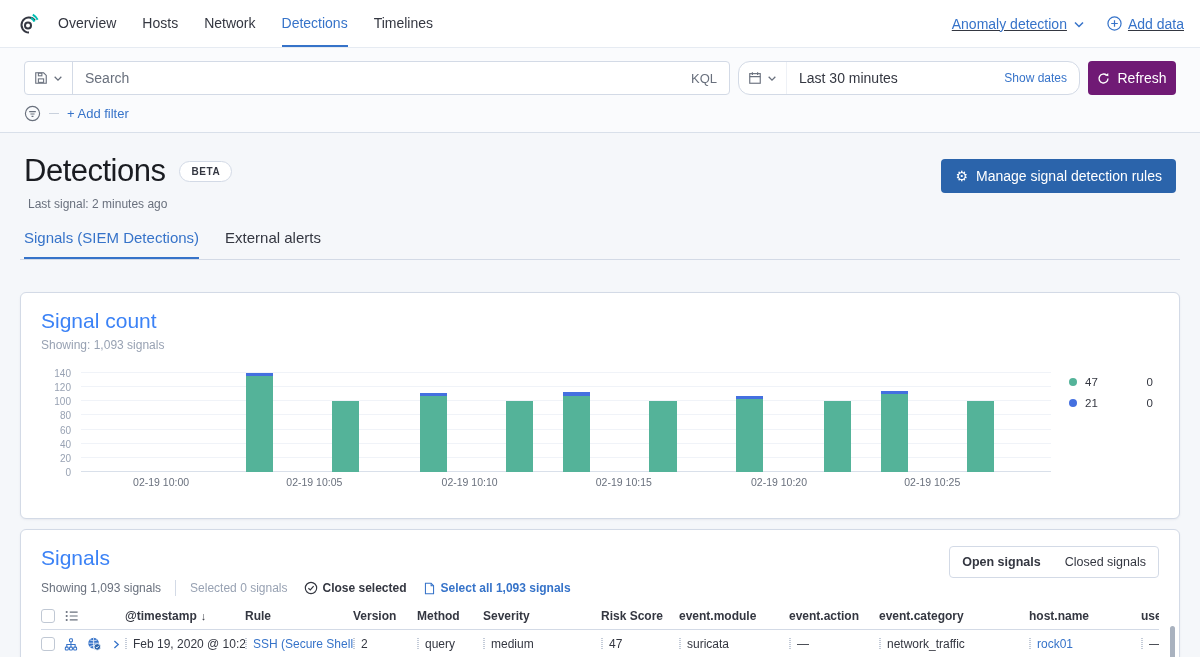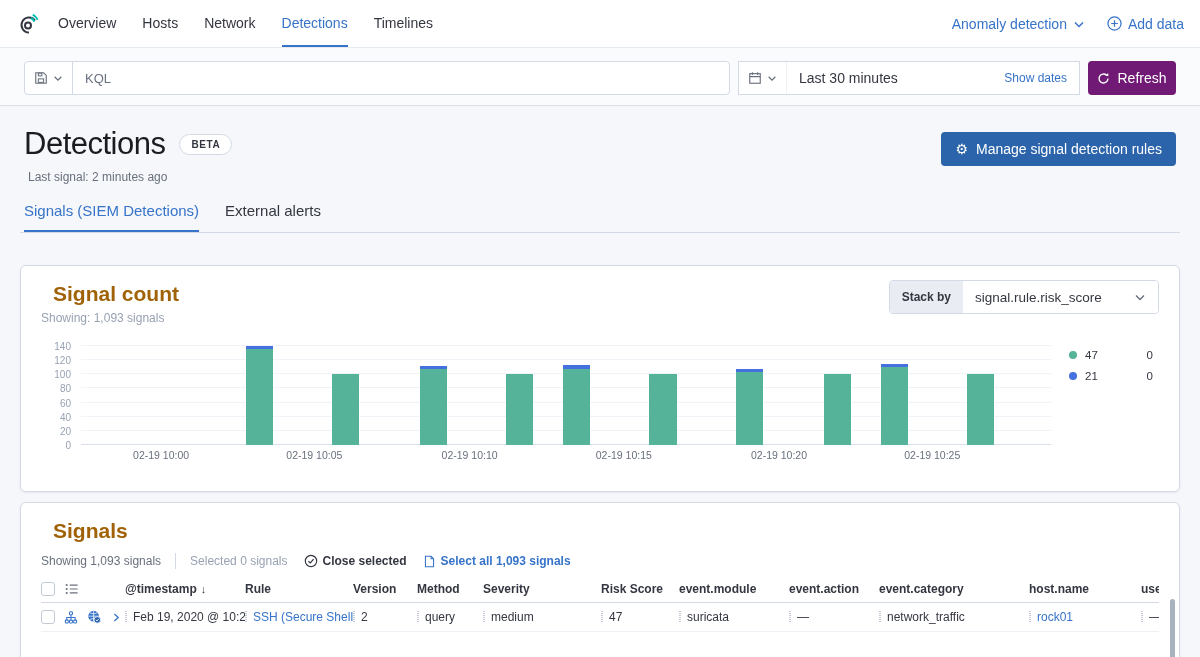--- a/index.html
+++ b/index.html
@@ -9,37 +9,37 @@
   svg { display:block; }
 
   
   .topnav { height:48px; background:#fff; display:flex; align-items:center;
     padding:0 16px; border-bottom:1px solid #e6ebf2; }
   .logo { margin-right:18px; }
   .nav-items { display:flex; align-items:center; gap:26px; height:100%; }
   .nav-item { font-size:14px; color:#343741; font-weight:400; height:100%;
     display:flex; align-items:center; border-bottom:2px solid transparent; cursor:pointer; }
   .nav-item.active { color:#3673c9; border-bottom-color:#3673c9; }
-  .topnav-right { margin-left:auto; display:flex; align-items:center; gap:22px; }
+  .topnav-right { margin-left:auto; display:flex; align-items:center; gap:22px;text-decoration:underline; }
   .anomaly { font-size:14px; display:flex; align-items:center; gap:6px; }
   .adddata { font-size:14px; display:flex; align-items:center; gap:6px; }
 
   
   .searchbar { background:#fafbfd; border-bottom:1px solid #d9e0ea; padding:13px 24px 10px; }
   .search-row { display:flex; align-items:stretch; gap:8px; height:34px; }
   .search-group { flex:1; display:flex; align-items:center; background:#fff;
     border:1px solid #d3dae6; border-radius:4px; overflow:hidden; }
   .save-addon { display:flex; align-items:center; gap:5px; padding:0 9px; height:100%;
     border-right:1px solid #d3dae6; cursor:pointer; }
   .search-input { flex:1; border:none; outline:none; font-size:14px; padding:0 12px;
     color:#343741; background:transparent; font-family:inherit; }
   .search-input::placeholder { color:#69707d; }
   .kql { font-size:13px; color:#69707d; padding:0 12px; cursor:pointer; }
   .date-group { width:342px; display:flex; align-items:center; background:#fff;
-    border:1px solid #d3dae6; border-radius:0; }
+    border:1px solid #d3dae6; border-radius:12px; }
   .cal-addon { display:flex; align-items:center; gap:5px; padding:0 9px; height:100%;
     border-right:1px solid #eef1f6; cursor:pointer; }
   .time-text { flex:1; font-size:14px; padding:0 12px; cursor:pointer; }
   .show-dates { font-size:12px; padding:0 12px; white-space:nowrap; }
   .refresh-btn { width:88px; background:#701a75; color:#fff; border:none; border-radius:4px;
     font-size:14px; font-weight:500; display:flex; align-items:center; justify-content:center;
     gap:7px; cursor:pointer; font-family:inherit; }
   .filter-row { margin-top:10px; display:flex; align-items:center; gap:8px; }
   .filter-sep { width:10px; height:1px; background:#c9d1dd; }
   .add-filter { font-size:13px; }
@@ -59,21 +59,21 @@
   .tabs { margin-top:18px; display:flex; gap:26px; border-bottom:1px solid #d3dae6; padding:0 4px; }
   .tab { font-size:15px; padding-bottom:11px; border-bottom:2px solid transparent;
     cursor:pointer; color:#343741; }
   .tab.active { color:#3673c9; border-bottom-color:#3673c9; font-weight:500; }
 
   
   .card { background:#fff; border:1px solid #d3dae6; border-radius:6px; padding:16px 20px;
     box-shadow:0 1px 2px rgba(152,162,179,.15); position:relative; }
   .card.signal-count { margin-top:32px; }
   .card.signals { margin-top:10px; height:180px; overflow:hidden; }
-  .card-title { font-size:21px; font-weight:700; color:#a16207;margin-left:12px; }
+  .card-title { font-size:21px; font-weight:400; color:#3b82f6; }
   .card-sub { font-size:12px; color:#98a2b3; margin-top:5px; }
 
   
   .stackby { position:absolute; right:20px; top:14px; display:flex; align-items:center;
     border:1px solid #d3dae6; border-radius:4px; overflow:hidden; height:34px; }
   .stackby-label { background:#e9edf3; font-size:12px; font-weight:700; padding:0 12px;
     height:100%; display:flex; align-items:center; color:#343741; }
   .stackby-select { display:flex; align-items:center; gap:30px; padding:0 12px; background:#fff;
     font-size:13.5px; height:100%; cursor:pointer; min-width:195px; }
   .stackby-select .val { flex:1; }
@@ -171,20 +171,21 @@
       <span class="save-addon">
         <svg width="14" height="14" viewBox="0 0 16 16">
             <path d="M2 2h9l3 3v9H2z" fill="none" stroke="#69707d" stroke-width="1.3"></path>
             <rect x="5" y="9" width="6" height="4" fill="none" stroke="#69707d" stroke-width="1.2"></rect>
             <rect x="5" y="2.5" width="4" height="3" fill="none" stroke="#69707d" stroke-width="1.2"></rect>
           </svg>
         <svg width="10" height="10" viewBox="0 0 12 12">
             <path d="M2 4.5 L6 8.5 L10 4.5" fill="none" stroke="#69707d" stroke-width="1.5"></path>
           </svg>
       </span>
+      <input class="search-input" value="" placeholder="Search" style="">
       <span class="kql">KQL</span>
     </div>
     <div class="date-group">
       <span class="cal-addon">
         <svg width="14" height="14" viewBox="0 0 16 16">
             <rect x="2" y="3" width="12" height="11" fill="none" stroke="#69707d" stroke-width="1.3"></rect>
             <path d="M2 6.5h12M5 1.5v3M11 1.5v3" stroke="#69707d" stroke-width="1.3"></path>
           </svg>
         <svg width="10" height="10" viewBox="0 0 12 12">
             <path d="M2 4.5 L6 8.5 L10 4.5" fill="none" stroke="#69707d" stroke-width="1.5"></path>
@@ -193,20 +194,30 @@
       <span class="time-text">Last 30 minutes</span>
       <span class="show-dates link">Show dates</span>
     </div>
     <button class="refresh-btn">
       <svg width="13" height="13" viewBox="0 0 16 16">
           <path d="M13.5 8 a5.5 5.5 0 1 1-1.7-4" fill="none" stroke="#fff" stroke-width="1.7"></path>
           <path d="M13.8 1.2 L14 5.2 L10.2 4.4 Z" fill="#fff"></path>
         </svg>
       <span>Refresh</span>
     </button>
+  </div>
+  <div class="filter-row">
+    <span class="icon-btn">
+      <svg width="17" height="17" viewBox="0 0 18 18">
+          <circle cx="9" cy="9" r="7.5" fill="none" stroke="#69707d" stroke-width="1.2"></circle>
+          <path d="M5.5 7h7M6.8 9.5h4.4M8 12h2" stroke="#69707d" stroke-width="1.2"></path>
+        </svg>
+    </span>
+    <span class="filter-sep"></span>
+    <span class="add-filter link">+ Add filter</span>
   </div>
 </div>
 
 <div class="main">
   <div class="head-row">
     <div>
       <div class="title-wrap">
         <span class="page-title">Detections</span>
         <span class="beta-badge">BETA</span>
       </div>
@@ -219,29 +230,20 @@
   </div>
 
   <div class="tabs" id="tabs">
       <span class="tab active">Signals (SIEM Detections)</span>
       <span class="tab">External alerts</span>
     </div>
 
   <div class="card signal-count">
     <div class="card-title">Signal count</div>
     <div class="card-sub">Showing: 1,093 signals</div>
-    <div class="stackby">
-      <span class="stackby-label">Stack by</span>
-      <span class="stackby-select">
-        <span class="val">signal.rule.risk_score</span>
-        <svg width="12" height="12" viewBox="0 0 12 12">
-            <path d="M2 4.5 L6 8.5 L10 4.5" fill="none" stroke="#69707d" stroke-width="1.4"></path>
-          </svg>
-      </span>
-    </div>
 
     <div class="chart">
       <div class="y-axis" id="y-axis">
           <span class="y-label" style="bottom: 0%;">0</span>
           <span class="y-label" style="bottom: 13.6054%;">20</span>
           <span class="y-label" style="bottom: 27.2109%;">40</span>
           <span class="y-label" style="bottom: 40.8163%;">60</span>
           <span class="y-label" style="bottom: 54.4218%;">80</span>
           <span class="y-label" style="bottom: 68.0272%;">100</span>
           <span class="y-label" style="bottom: 81.6327%;">120</span>
@@ -315,20 +317,24 @@
               <span class="legend-val">0</span>
             </div>
           </div>
       </div>
     </div>
   </div>
 
   <div class="card signals">
     <div class="card-title">Signals</div>
 
+    <div class="toggle-group">
+      <span class="toggle-item selected">Open signals</span>
+      <span class="toggle-item">Closed signals</span>
+    </div>
 
     <div class="utility">
       <span class="u-showing">Showing 1,093 signals</span>
       <span class="u-div"></span>
       <span class="u-selected">Selected 0 signals</span>
       <span class="u-close">
         <svg width="14" height="14" viewBox="0 0 16 16">
             <circle cx="8" cy="8" r="6.5" fill="none" stroke="#343741" stroke-width="1.3"></circle>
             <path d="M5 8.2 L7.2 10.2 L11 5.8" fill="none" stroke="#343741" stroke-width="1.4"></path>
           </svg>

